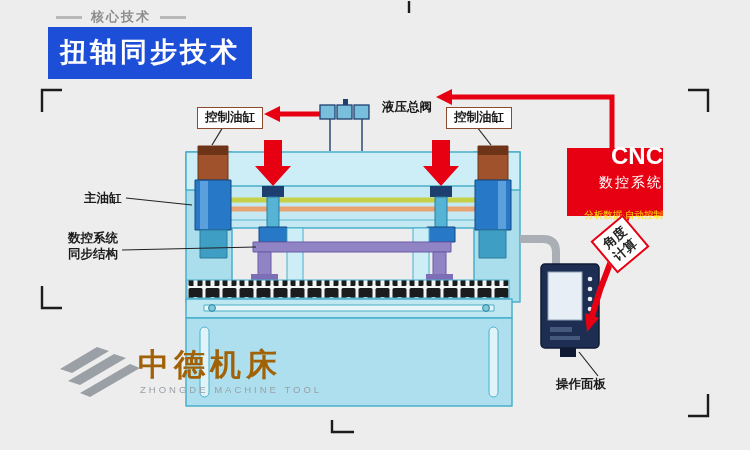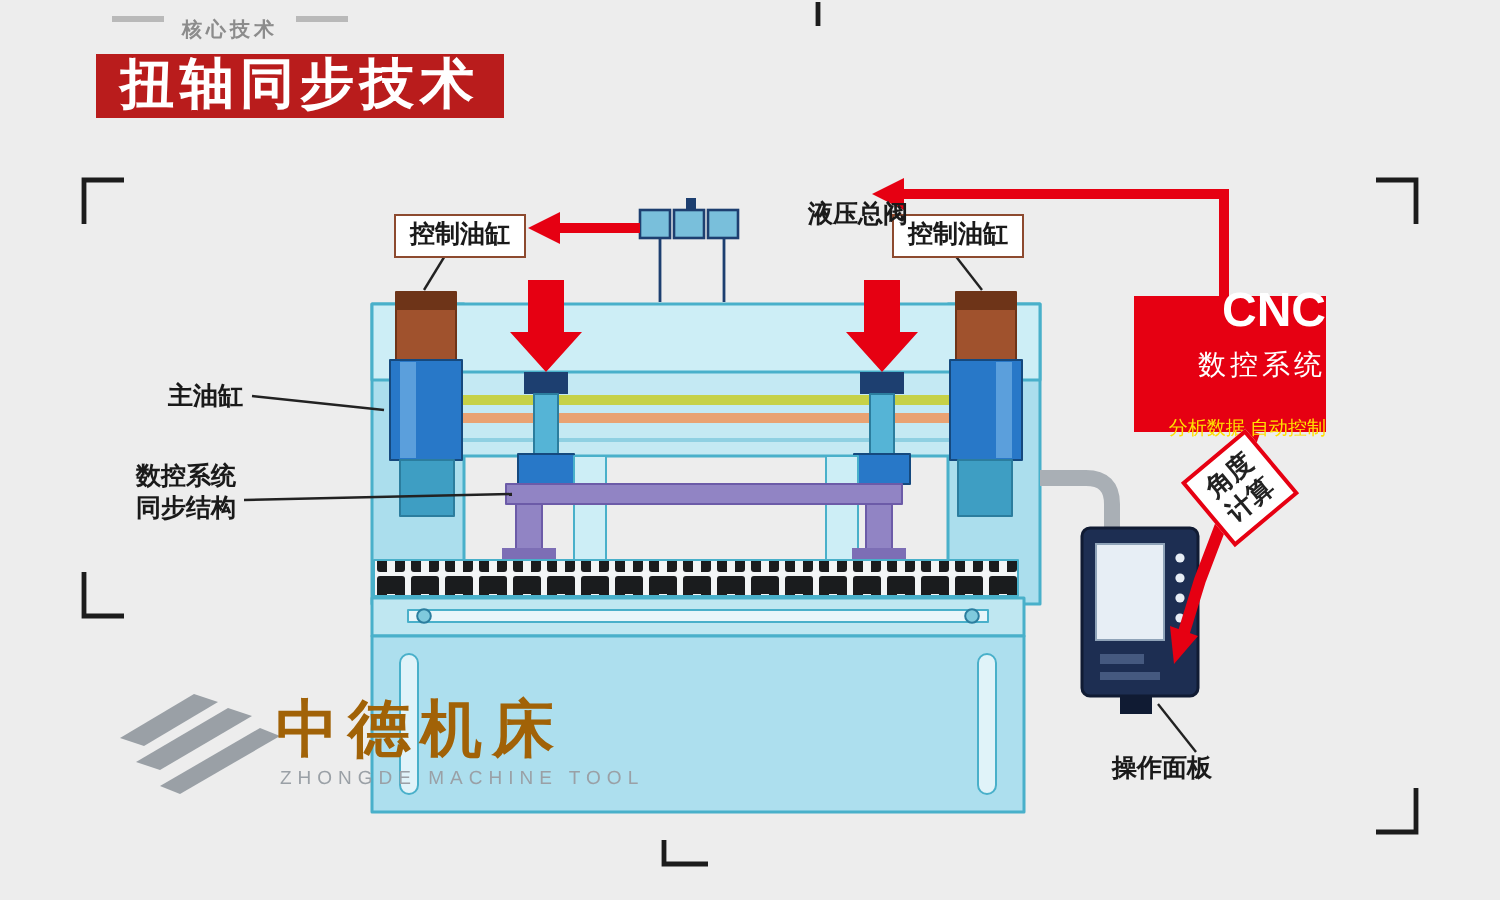--- a/index.html
+++ b/index.html
@@ -1,24 +1,24 @@
 <!DOCTYPE html>
 <html><head>
 <meta charset="utf-8">
 <style>
   *{margin:0;padding:0;box-sizing:border-box}
   html,body{background:#ededed}
   .stage{position:relative;width:750px;height:450px;background:#ededed;overflow:hidden;
          font-family:"Liberation Sans","DejaVu Sans",sans-serif;color:#1a1a1a}
   .layer{position:absolute;left:0;top:0}
-  .tag{position:absolute;left:56px;top:8px;display:flex;align-items:flex-start;gap:9px;
-       font-size:10px;font-weight:bold;color:#8c8c8c;letter-spacing:2px}
+  .tag{position:absolute;left:56px;top:8px;display:flex;align-items:center;gap:9px;
+       font-size:13px;font-weight:bold;color:#8c8c8c;letter-spacing:2px}
   .dash{width:26px;height:3px;background:#b9b9b9;display:inline-block}
-  .title-box{position:absolute;left:48px;top:27px;background:#b91c1c;color:#fff;font-size:27px;
-             font-weight:bold;letter-spacing:3px;padding:1px 12px;line-height:1.1}
+  .title-box{position:absolute;left:48px;top:27px;background:#1d4ed8;color:#fff;font-size:27px;
+             font-weight:bold;letter-spacing:3px;padding:11px 12px;line-height:1.1}
   .subtitle{position:absolute;left:250px;top:32px;color:#e60012;font-size:27px;font-weight:bold;
             letter-spacing:1px;line-height:1.2;white-space:nowrap}
   .lbl{position:absolute;font-size:12.5px;font-weight:bold;color:#1a1a1a;line-height:1.25;white-space:nowrap}
   .lbl-box{background:#fff;border:1px solid #8d4a2f;padding:2px 7px}
   .lbl-box-red{border-color:#c0392b}
   .cnc{position:absolute;left:567px;top:148px;width:96px;height:68px;background:#e60012;color:#fff;
        display:flex;flex-direction:column;align-items:flex-end;justify-content:center;gap:7px;text-align:center}
   .cnc-title{font-size:24px;font-weight:bold;line-height:1}
   .cnc-sub{font-size:14px;font-weight:normal;line-height:1.1;letter-spacing:2px}
   .cnc-cap{font-size:9.5px;color:#ffe100;line-height:1.2;margin-top:12px;white-space:nowrap}
@@ -178,21 +178,21 @@
   <div class="tag">
     <span class="dash"></span>
     <span>核心技术</span>
     <span class="dash"></span>
   </div>
 
   <div class="title-box">扭轴同步技术</div>
 
   <div class="lbl lbl-box" style="left:197px;top:107px">控制油缸</div>
   <div class="lbl lbl-box" style="left:446px;top:107px">控制油缸</div>
-  <div class="lbl" style="left:404px;top:100px">液压总阀</div>
+  <div class="lbl" style="left:382px;top:100px">液压总阀</div>
   <div class="lbl" style="left:84px;top:191px">主油缸</div>
   <div class="lbl" style="left:68px;top:231px;text-align:center">
     <div>数控系统</div>
     <div>同步结构</div>
   </div>
   <div class="lbl" style="left:556px;top:377px">操作面板</div>
 
   <div class="cnc">
     <div class="cnc-title">CNC</div>
     <div class="cnc-sub">数控系统</div>

